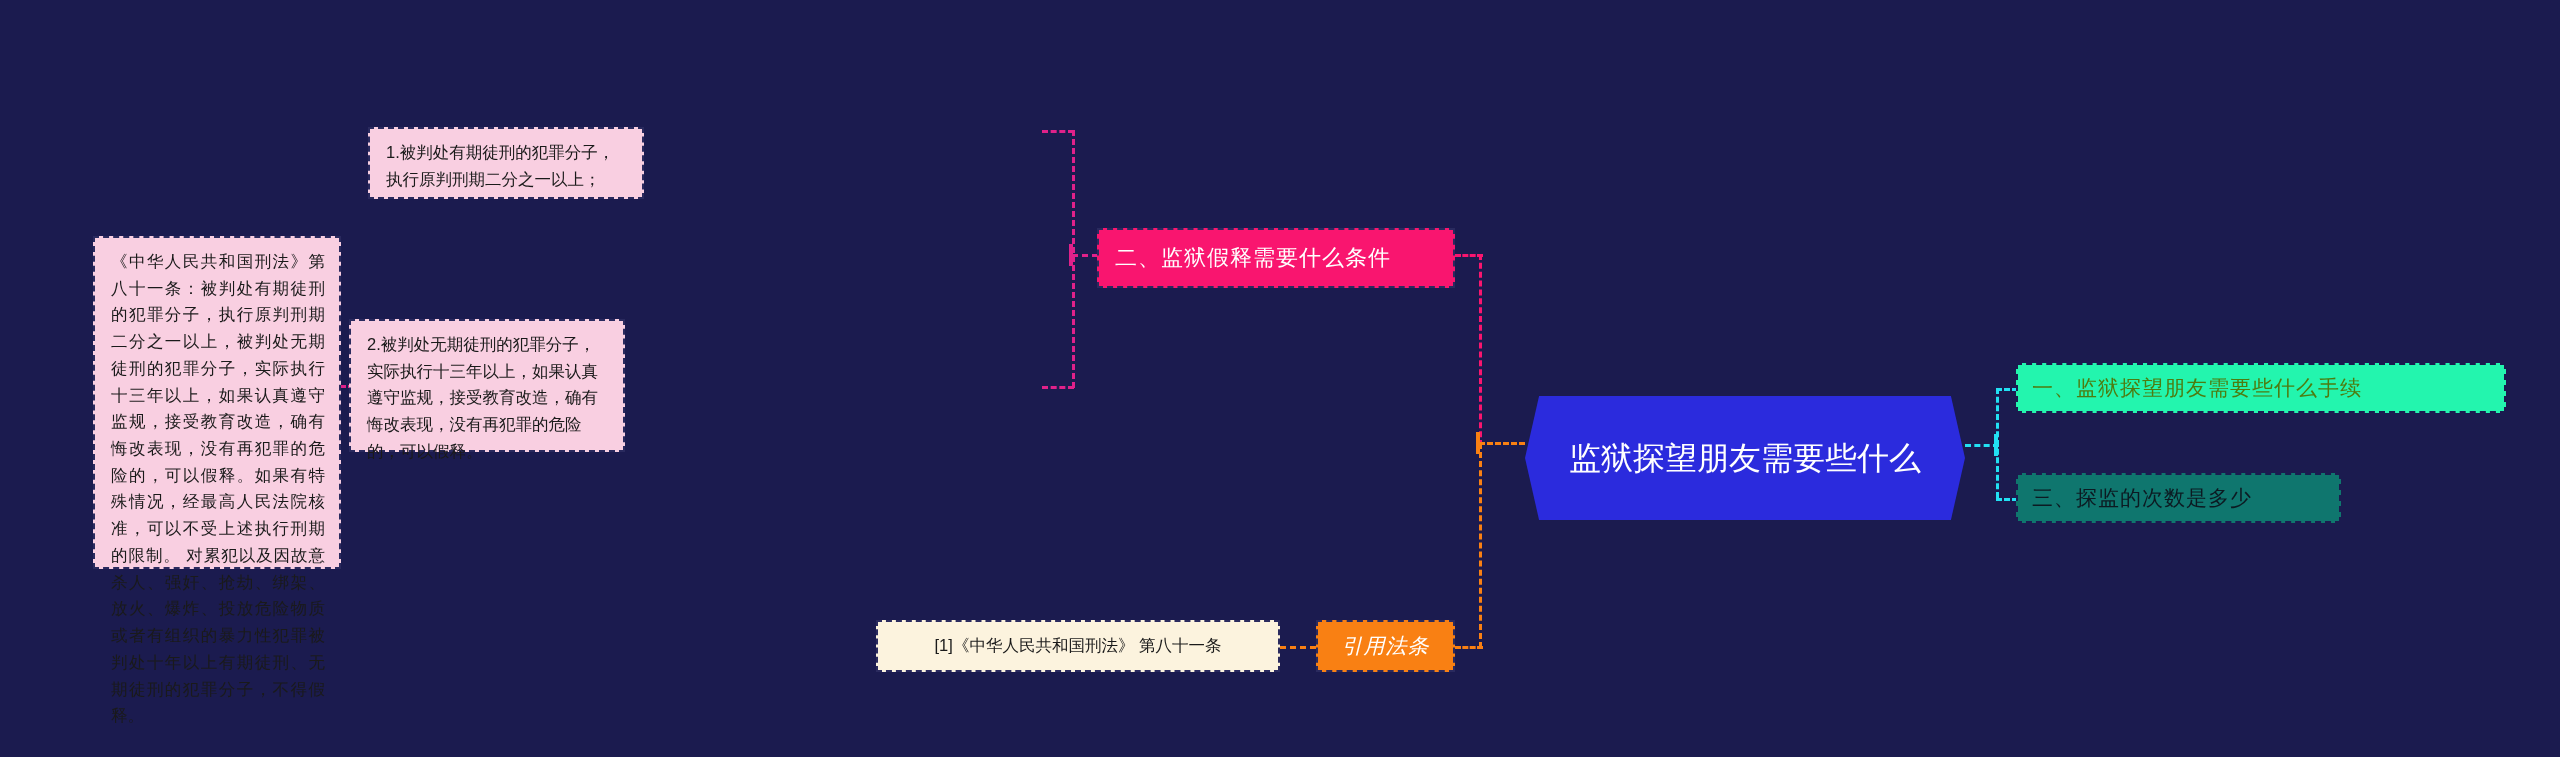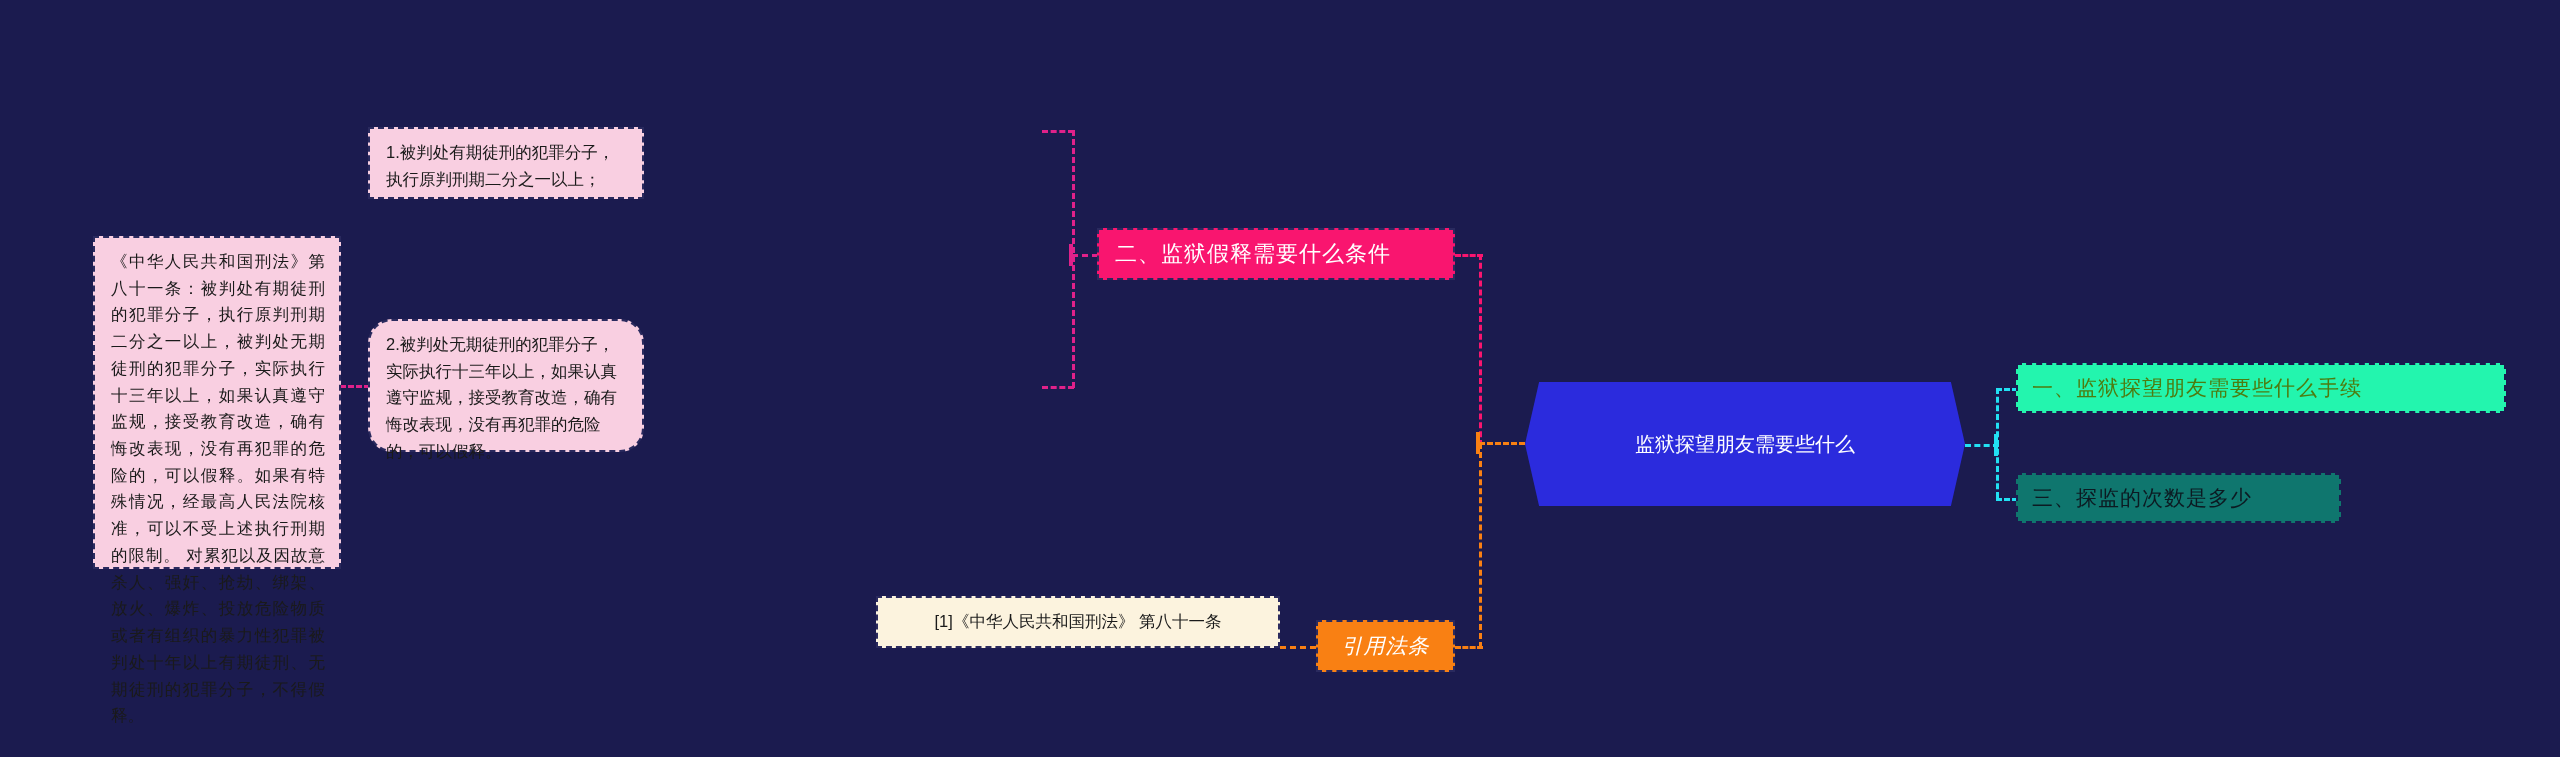--- a/index.html
+++ b/index.html
@@ -57,26 +57,27 @@
     font-size: 22px;
     letter-spacing: 1px;
     padding: 8px 16px;
     justify-content: flex-start;
   }
 
   
   .center-node {
     background: #2b2bdd;
     color: #ffffff;
-    font-size: 20px;
+    font-size: 32px;
     line-height: 1.32;
     text-align: center;
     justify-content: center;
     clip-path: polygon(3.2% 0%, 96.8% 0%, 100% 50%, 96.8% 100%, 3.2% 100%, 0% 50%);
     padding: 0 34px;
+    margin-top: 14px;
   }
   .center-node span { display: block; width: 100%; }
 
   
   .green-node {
     background: #23f5ae;
     border: 2px dashed #1b1b4f;
     color: #4d7c0f;
     font-size: 21px;
     letter-spacing: 1px;
@@ -158,29 +159,29 @@
   <div class="conn conn-h c-cyan" style="left:1996px; top:498px; width:22px;"></div>
 
   <div class="node pink-box centered" style="left:93px; top:236px; width:248px; height:333px;">
     <span>《中华人民共和国刑法》第八十一条：被判处有期徒刑的犯罪分子，执行原判刑期二分之一以上，被判处无期徒刑的犯罪分子，实际执行十三年以上，如果认真遵守监规，接受教育改造，确有悔改表现，没有再犯罪的危险的，可以假释。如果有特殊情况，经最高人民法院核准，可以不受上述执行刑期的限制。 对累犯以及因故意杀人、强奸、抢劫、绑架、放火、爆炸、投放危险物质或者有组织的暴力性犯罪被判处十年以上有期徒刑、无期徒刑的犯罪分子，不得假释。</span>
   </div>
 
   <div class="node pink-box" style="left:368px; top:95px; width:276px; height:72px;margin-top:32px;">
     <span>1.被判处有期徒刑的犯罪分子，执行原判刑期二分之一以上；</span>
   </div>
 
-  <div class="node pink-box" style="left:368px; top:319px; width:276px; height:133px;border-radius:24px;">
+  <div class="node pink-box" style="left:349px; top:319px; width:276px; height:133px;">
     <span>2.被判处无期徒刑的犯罪分子，实际执行十三年以上，如果认真遵守监规，接受教育改造，确有悔改表现，没有再犯罪的危险的，可以假释。</span>
   </div>
 
-  <div class="node rose-node" style="left:1097px; top:228px; width:358px; height:52px;font-family:Liberation Serif, serif;">
+  <div class="node rose-node" style="left:1097px; top:228px; width:358px; height:60px;font-family:Liberation Serif, serif;">
     <span>二、监狱假释需要什么条件</span>
   </div>
 
-  <div class="node cream-box" style="left:876px; top:596px; width:404px; height:52px;">
+  <div class="node cream-box" style="left:876px; top:620px; width:404px; height:52px;">
     <span>[1]《中华人民共和国刑法》 第八十一条</span>
   </div>
 
   <div class="node orange-node" style="left:1316px; top:620px; width:139px; height:52px;">
     <span>引用法条</span>
   </div>
 
   <div class="node center-node" style="left:1525px; top:382px; width:440px; height:124px;">
     <div>
       <span>监狱探望朋友需要些什么</span>

